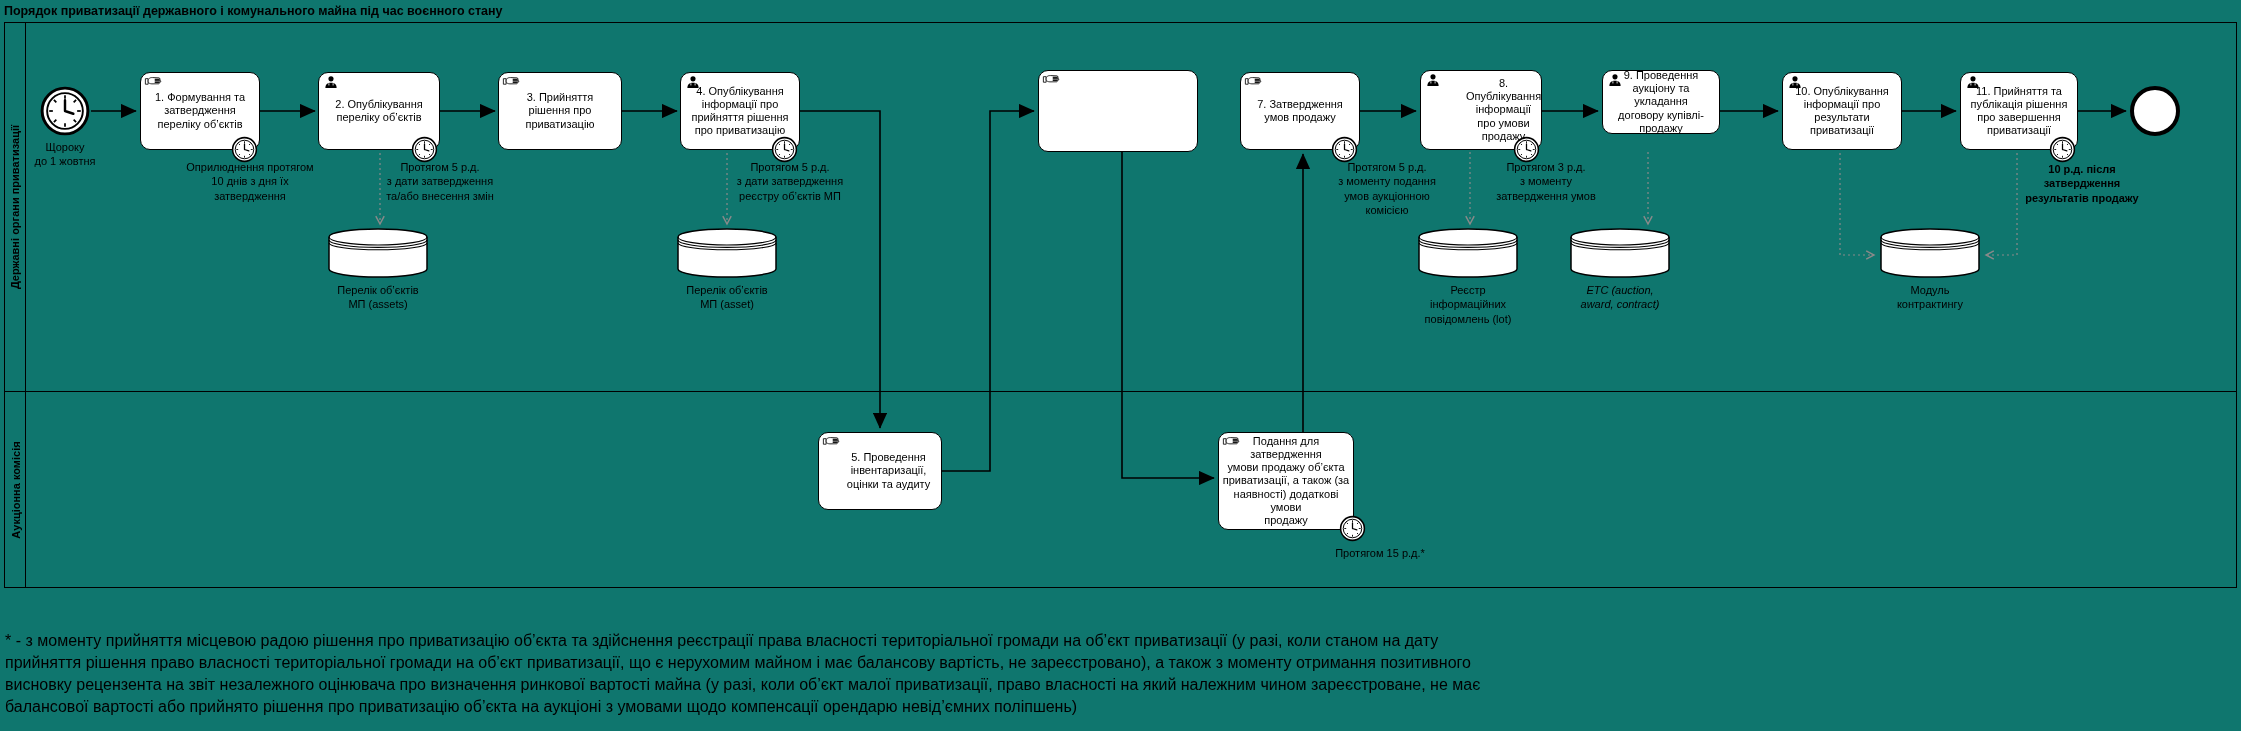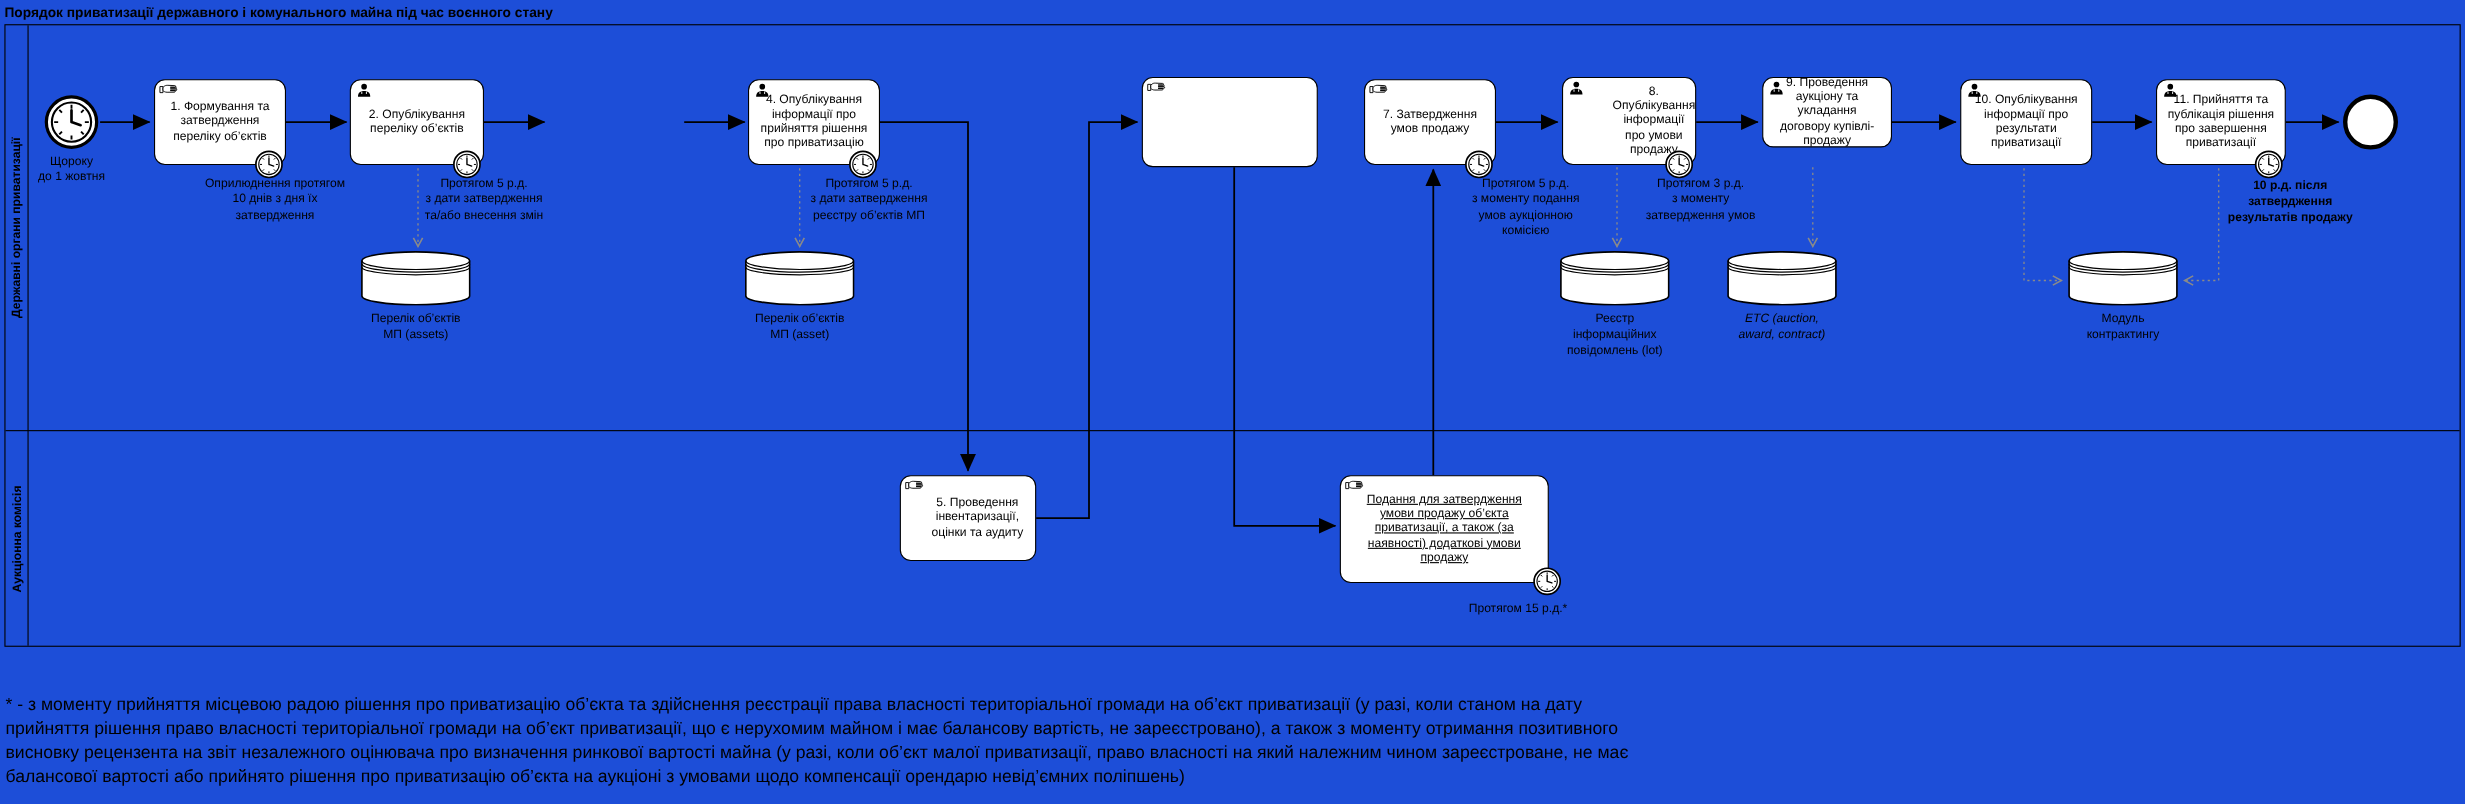--- a/index.html
+++ b/index.html
@@ -1,17 +1,17 @@
 <!DOCTYPE html>
 <html><head>
 <meta charset="utf-8">
 <style>
   html,body{margin:0;padding:0;background:#fff;}
   body{font-family:"Liberation Sans","DejaVu Sans",sans-serif;color:#000;}
-  #canvas{position:relative;width:2241px;height:731px;background:#1d4ed8;overflow:hidden;}
+  #canvas{position:relative;width:2241px;height:731px;background:#0f766e;overflow:hidden;}
   .title{position:absolute;left:4px;top:4px;font-size:12.5px;font-weight:bold;white-space:nowrap;}
   .pool{position:absolute;left:4px;top:22px;width:2233px;height:566px;border:1.6px solid #000;box-sizing:border-box;}
   .lane-divider{position:absolute;left:0;top:368px;width:100%;border-top:1.6px solid #000;}
   .label-band{position:absolute;left:20px;top:0;height:100%;border-left:1.6px solid #000;}
   .lane-label{position:absolute;left:0;width:21px;display:flex;align-items:center;justify-content:center;}
   .lane-label span{transform:rotate(-90deg);white-space:nowrap;font-size:11px;font-weight:bold;}
   .task{position:absolute;background:#fff;border:1.6px solid #000;border-radius:10px;box-sizing:border-box;
         display:flex;align-items:center;justify-content:center;text-align:center;font-size:11px;line-height:1.2;}
   .task-label{white-space:pre-line;padding:2px 3px;}
   .task-icon{position:absolute;left:3px;top:2px;width:18px;height:14px;}
@@ -132,20 +132,28 @@
   <div class="task" style="left:318px;top:72px;width:122px;height:78px;">
     <svg class="task-icon" viewBox="0 0 22 18">
         <use href="#sym-user"></use>
       </svg>
     <div class="task-label">2. Опублікування
 переліку об’єктів</div>
     <svg class="btimer" viewBox="0 0 30 30">
         <use href="#sym-timer"></use>
       </svg>
   </div>
+  <div class="task" style="left:498px;top:72px;width:124px;height:78px;">
+    <svg class="task-icon" viewBox="0 0 26 20">
+        <use href="#sym-manual"></use>
+      </svg>
+    <div class="task-label">3. Прийняття
+рішення про
+приватизацію</div>
+  </div>
   <div class="task" style="left:680px;top:72px;width:120px;height:78px;">
     <svg class="task-icon" viewBox="0 0 22 18">
         <use href="#sym-user"></use>
       </svg>
     <div class="task-label">4. Опублікування
 інформації про
 прийняття рішення
 про приватизацію</div>
     <svg class="btimer" viewBox="0 0 30 30">
         <use href="#sym-timer"></use>
@@ -209,21 +217,21 @@
   </div>
 
   <div class="task" style="left:818px;top:432px;width:124px;height:78px;padding-left:17px;">
     <svg class="task-icon" viewBox="0 0 26 20">
         <use href="#sym-manual"></use>
       </svg>
     <div class="task-label">5. Проведення
 інвентаризації,
 оцінки та аудиту</div>
   </div>
-  <div class="task" style="left:1218px;top:432px;width:190px;height:98px;text-decoration:underline;">
+  <div class="task" style="left:1218px;top:432px;width:136px;height:98px;">
     <svg class="task-icon" viewBox="0 0 26 20">
         <use href="#sym-manual"></use>
       </svg>
     <div class="task-label">Подання для затвердження
 умови продажу об’єкта
 приватизації, а також (за
 наявності) додаткові умови
 продажу</div>
     <svg class="btimer corner" viewBox="0 0 30 30">
         <use href="#sym-timer"></use>

